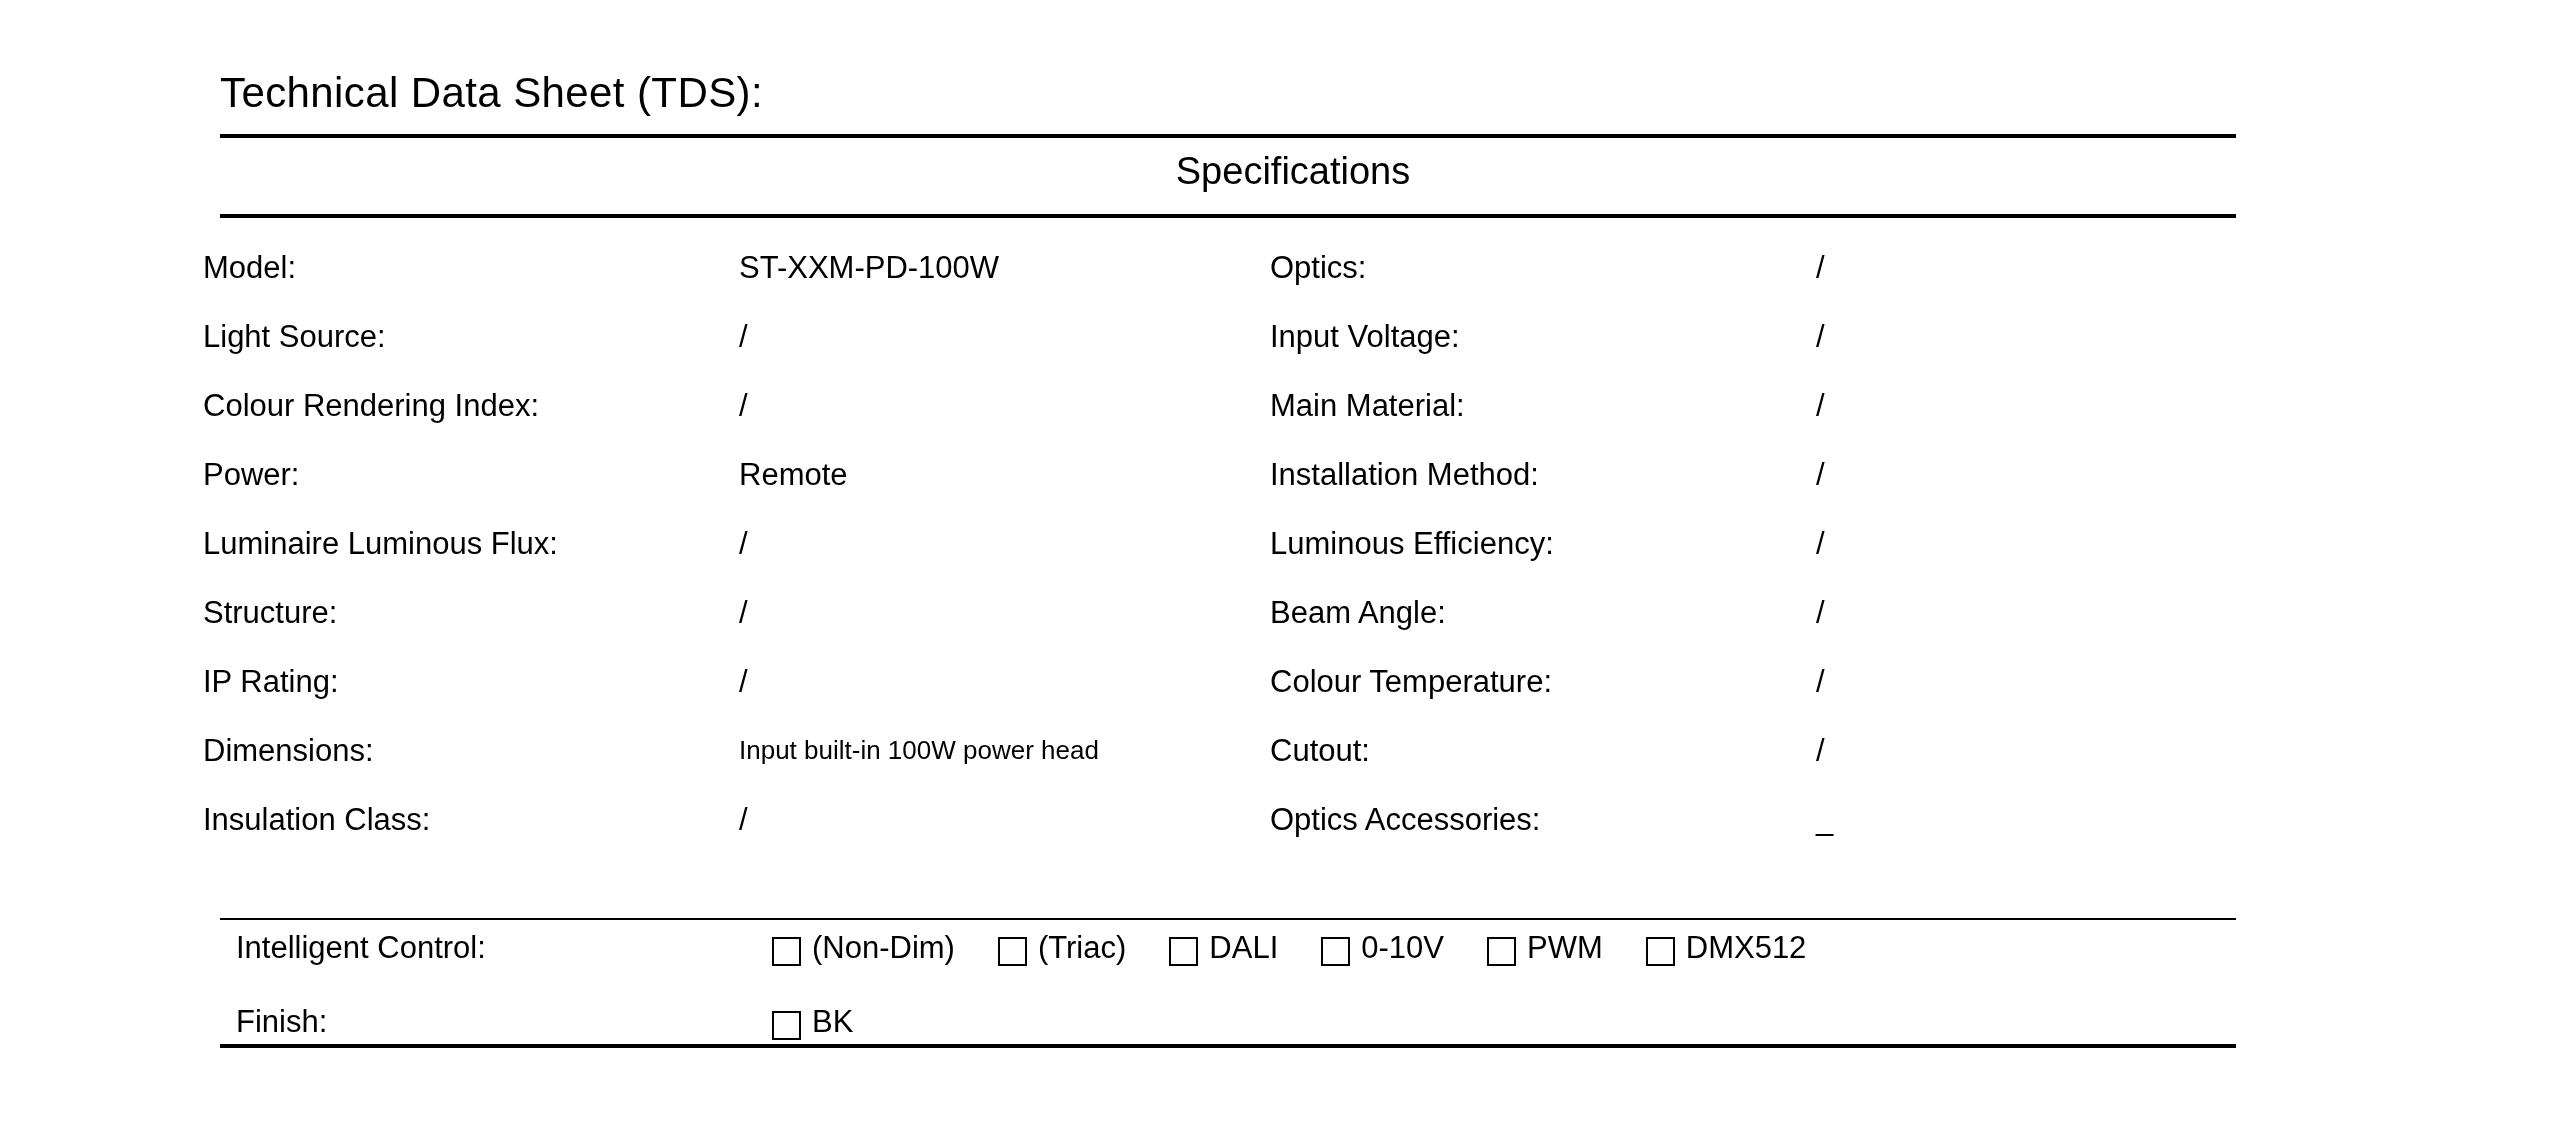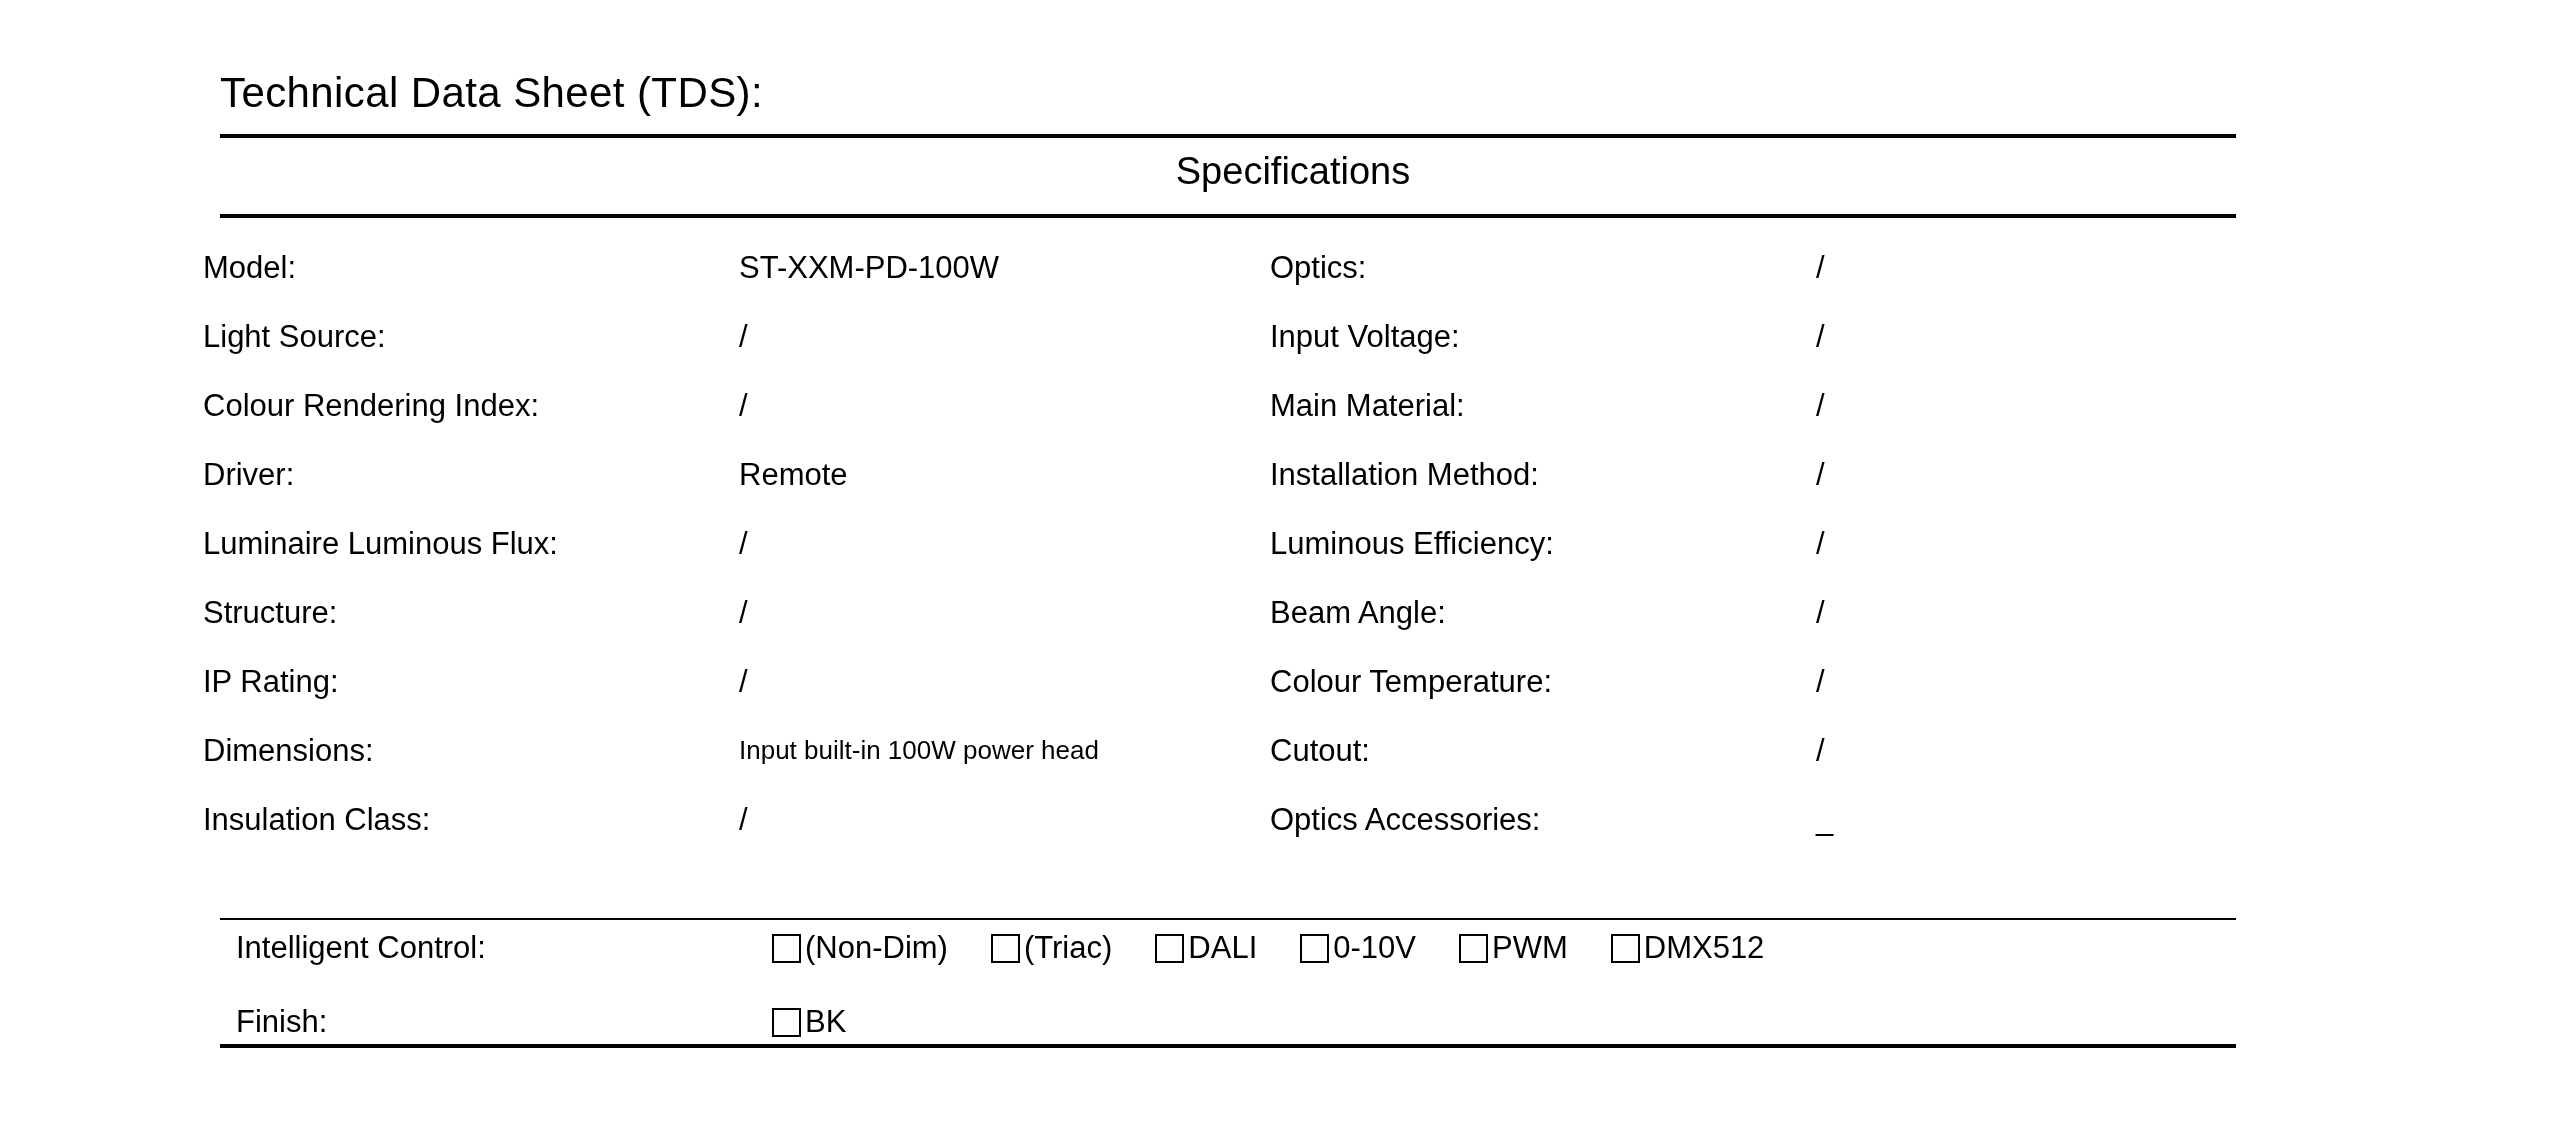--- a/index.html
+++ b/index.html
@@ -65,21 +65,21 @@
     display: flex;
     align-items: center;
     font-size: 31px;
     white-space: nowrap;
     margin-left: 21px;
   }
   #intelligent-control-row { top: 929px; height: 38px; }
   #finish-row              { top: 1003px; height: 38px; }
   .ctrl-label { width: 536px; flex: 0 0 auto; }
   .opts { display: flex; gap: 43px; align-items: center; }
-  .opt  { display: flex; gap: 4px; align-items: center; }
+  .opt  { display: flex; gap: 11px; align-items: flex-end; }
   .box {
     width: 25px;
     height: 25px;
     border: 2.2px solid #000000;
     background: #ffffff;
     flex: 0 0 auto;
   }
 </style>
 </head>
 <body>
@@ -104,21 +104,21 @@
     <div class="cell">Light Source:</div>
     <div class="cell">/</div>
     <div class="cell">Input Voltage:</div>
     <div class="cell">/</div>
 
     <div class="cell">Colour Rendering Index:</div>
     <div class="cell">/</div>
     <div class="cell">Main Material:</div>
     <div class="cell">/</div>
 
-    <div class="cell">Driver:</div>
+    <div class="cell">Power:</div>
     <div class="cell">Remote</div>
     <div class="cell">Installation Method:</div>
     <div class="cell">/</div>
 
     <div class="cell">Luminaire Luminous Flux:</div>
     <div class="cell">/</div>
     <div class="cell">Luminous Efficiency:</div>
     <div class="cell">/</div>
 
     <div class="cell">Structure:</div>

